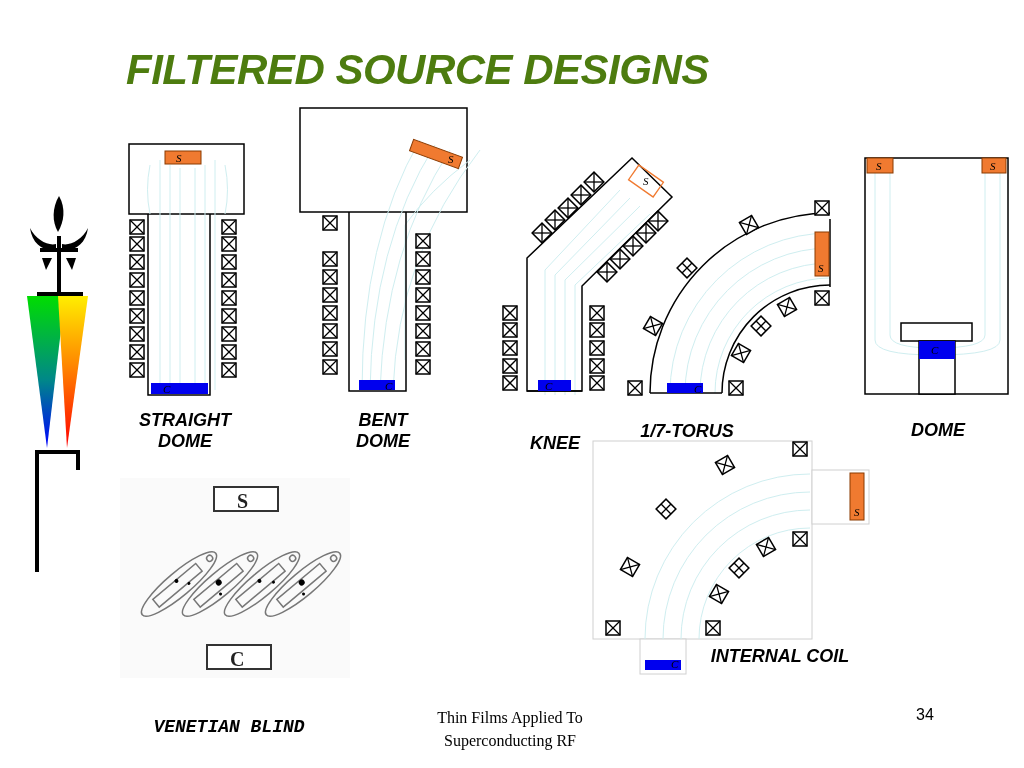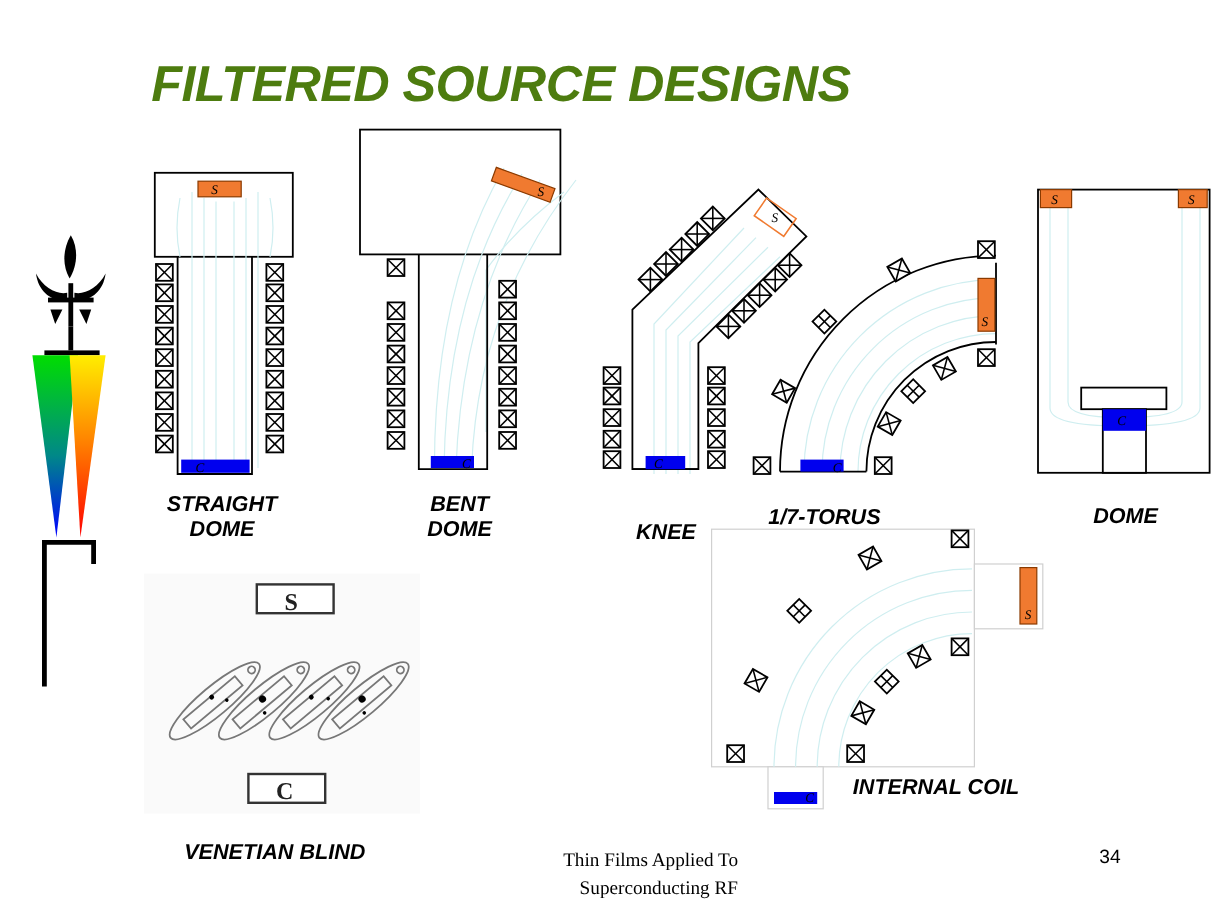--- a/index.html
+++ b/index.html
@@ -1,20 +1,20 @@
 <!DOCTYPE html>
 <html><head>
 <meta charset="utf-8">
 <style>
   html,body{margin:0;padding:0;background:#fff;}
   body{width:1024px;height:768px;position:relative;overflow:hidden;font-family:"Liberation Sans",sans-serif;}
   .title{position:absolute;left:126px;top:46px;font-size:42px;font-weight:bold;font-style:italic;color:#4d7c0f;letter-spacing:-0.5px;white-space:nowrap;}
   svg.diagram{position:absolute;left:0;top:0;}
   .lbl{position:absolute;font-weight:bold;font-style:italic;font-size:18px;color:#000;text-align:center;line-height:21px;white-space:nowrap;}
-  .footer{position:absolute;font-family:"Liberation Serif",serif;font-size:16px;color:#000;text-align:right;line-height:23px;}
+  .footer{position:absolute;font-family:"Liberation Serif",serif;font-size:16px;color:#000;text-align:center;line-height:23px;}
   .pagenum{position:absolute;left:916px;top:706px;font-family:Liberation Sans, sans-serif;font-size:16px;}
   .ptxt{font-family:"Liberation Serif",serif;font-style:italic;font-size:11px;fill:#000;}
 </style>
 </head>
 <body>
 
 <div class="title">FILTERED SOURCE DESIGNS</div>
 
 <svg class="diagram" width="1024" height="768" viewBox="0 0 1024 768">
   <defs>
@@ -291,19 +291,19 @@
   <div>DOME</div>
 </div>
 <div class="lbl" style="left:340px;top:410px;width:86px;font-style:italic;">
   <div>BENT</div>
   <div>DOME</div>
 </div>
 <div class="lbl" style="left:522px;top:433px;width:66px;">KNEE</div>
 <div class="lbl" style="left:628px;top:421px;width:118px;">1/7-TORUS</div>
 <div class="lbl" style="left:900px;top:420px;width:76px;">DOME</div>
 <div class="lbl" style="left:696px;top:646px;width:168px;">INTERNAL COIL</div>
-<div class="lbl" style="left:132px;top:700px;width:194px;">VENETIAN BLIND</div>
+<div class="lbl" style="left:132px;top:717px;width:194px;font-family:Liberation Mono, monospace;">VENETIAN BLIND</div>
 
 <div class="footer" style="left:405px;top:706px;width:210px;">
   <div>Thin Films Applied To</div>
   <div>Superconducting RF</div>
 </div>
 <div class="pagenum">34</div>
 
 </body></html>

